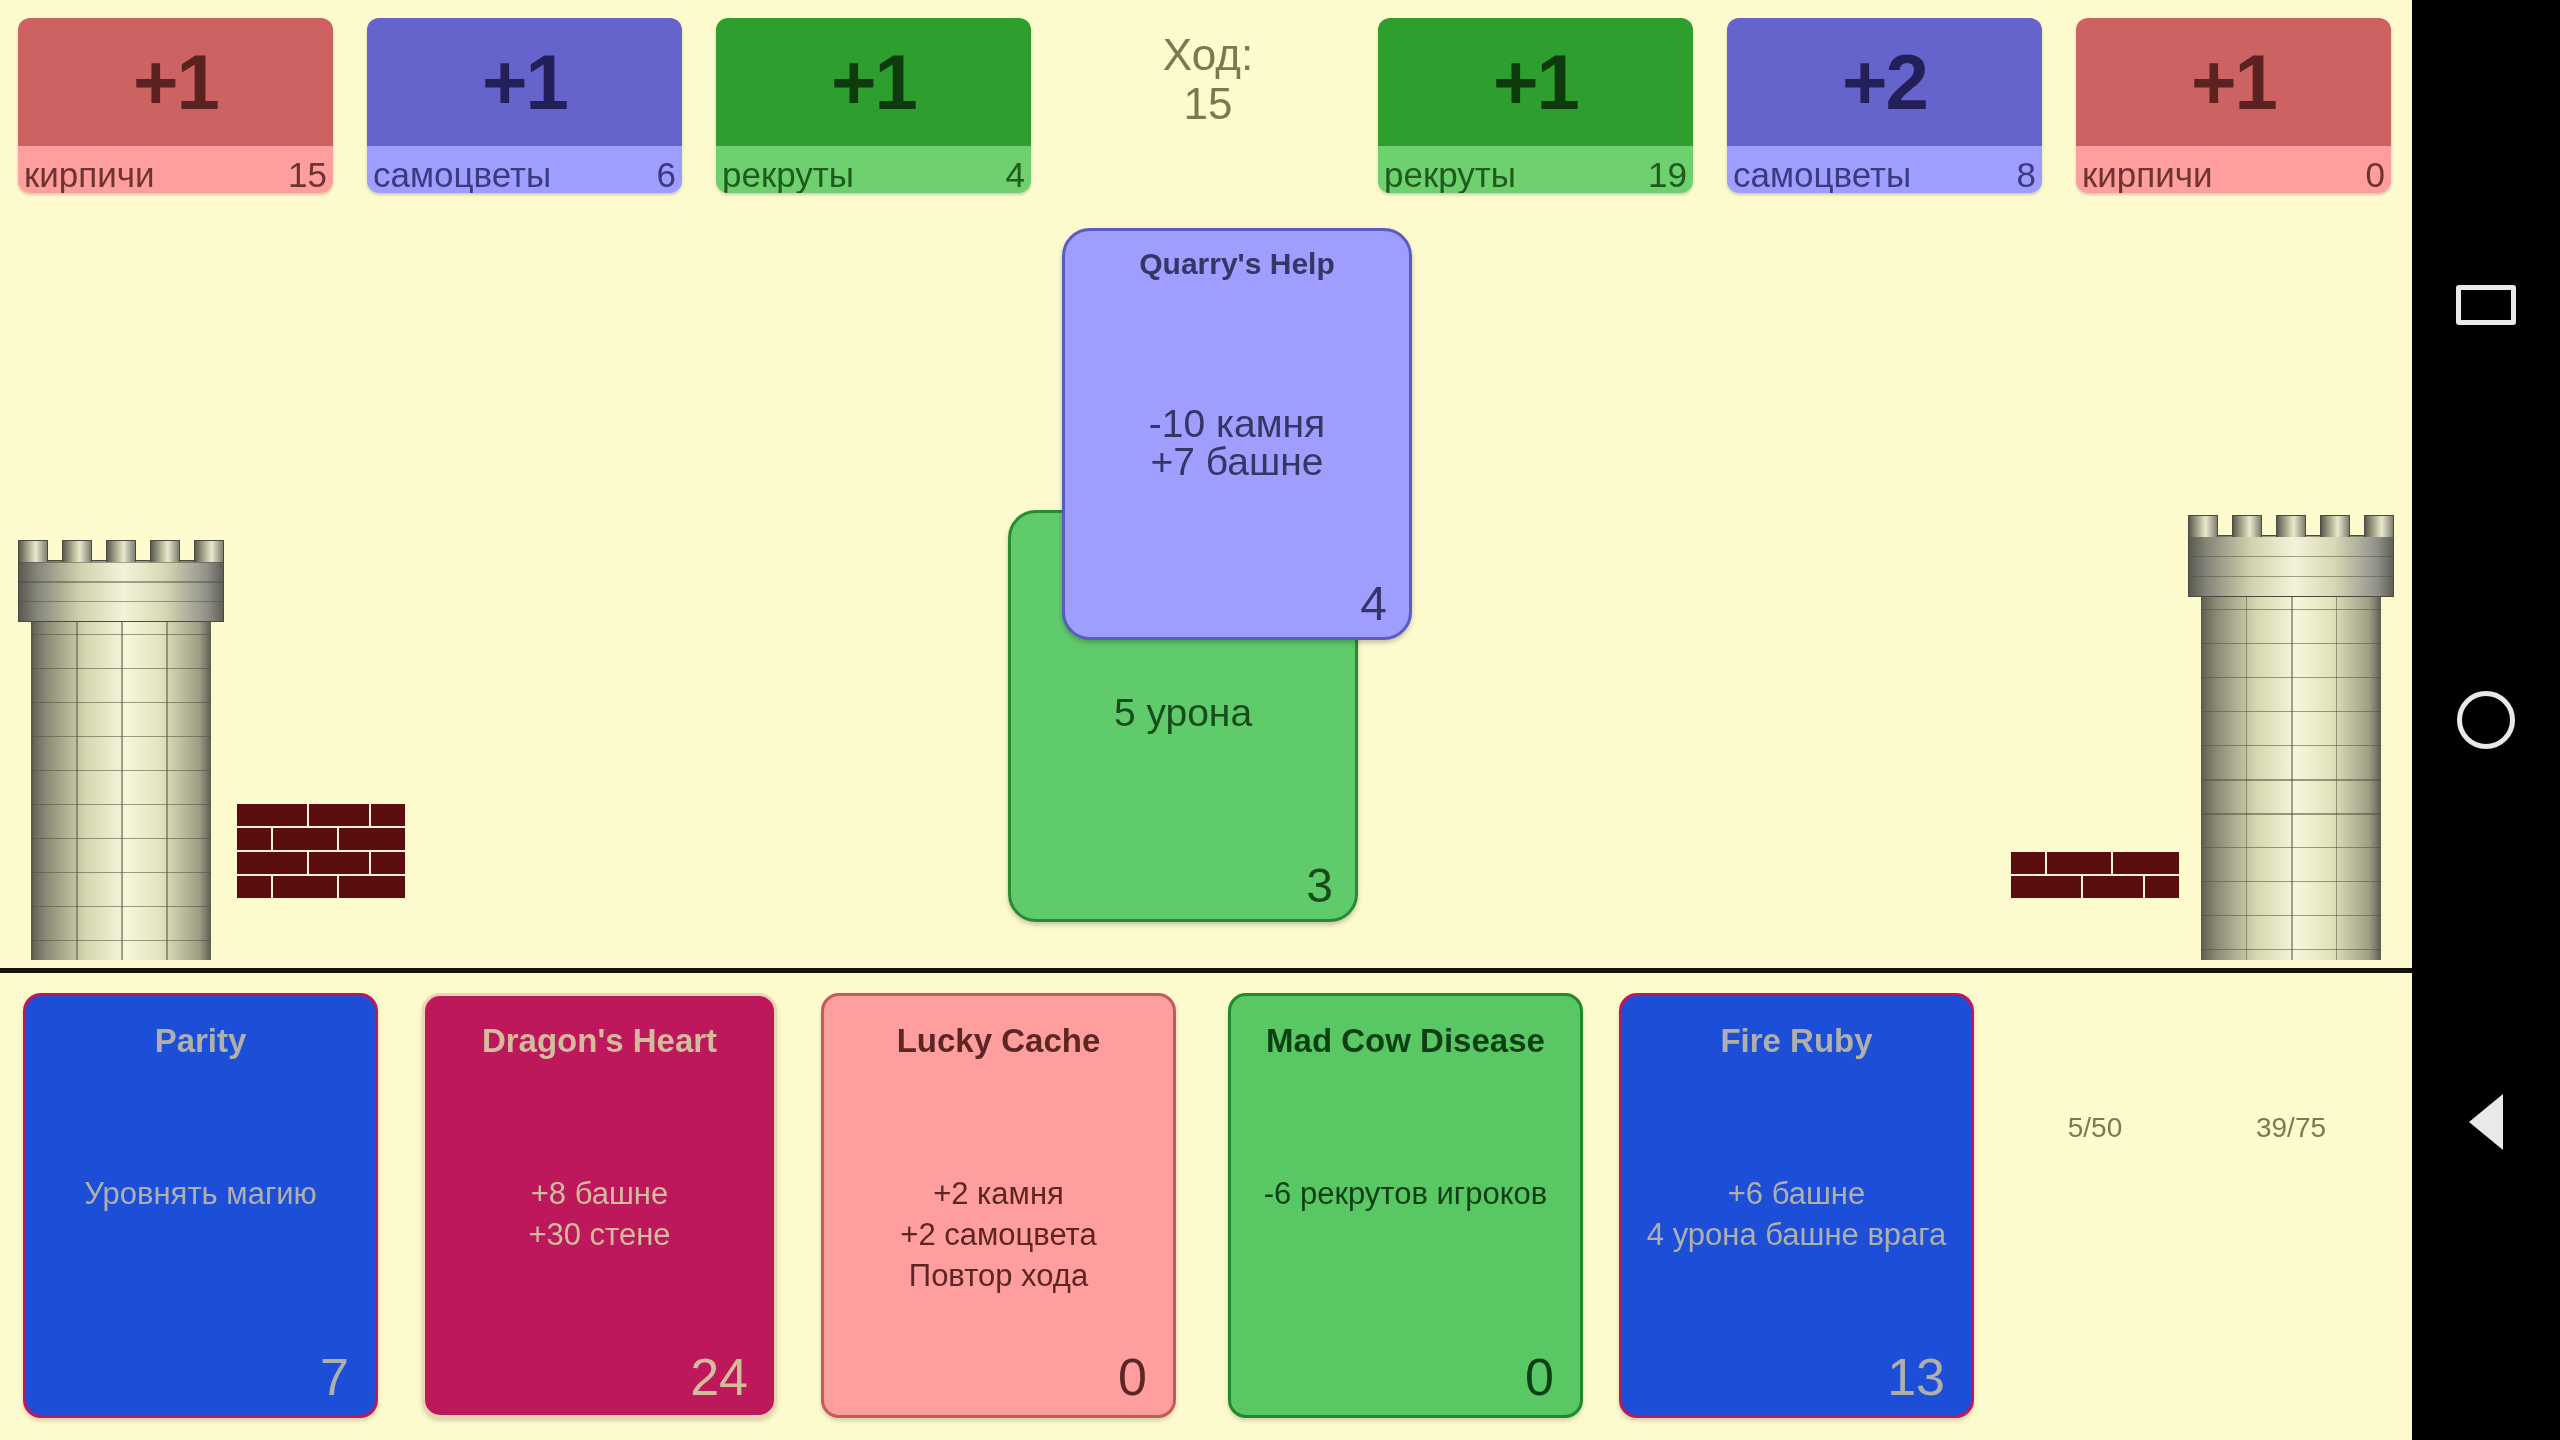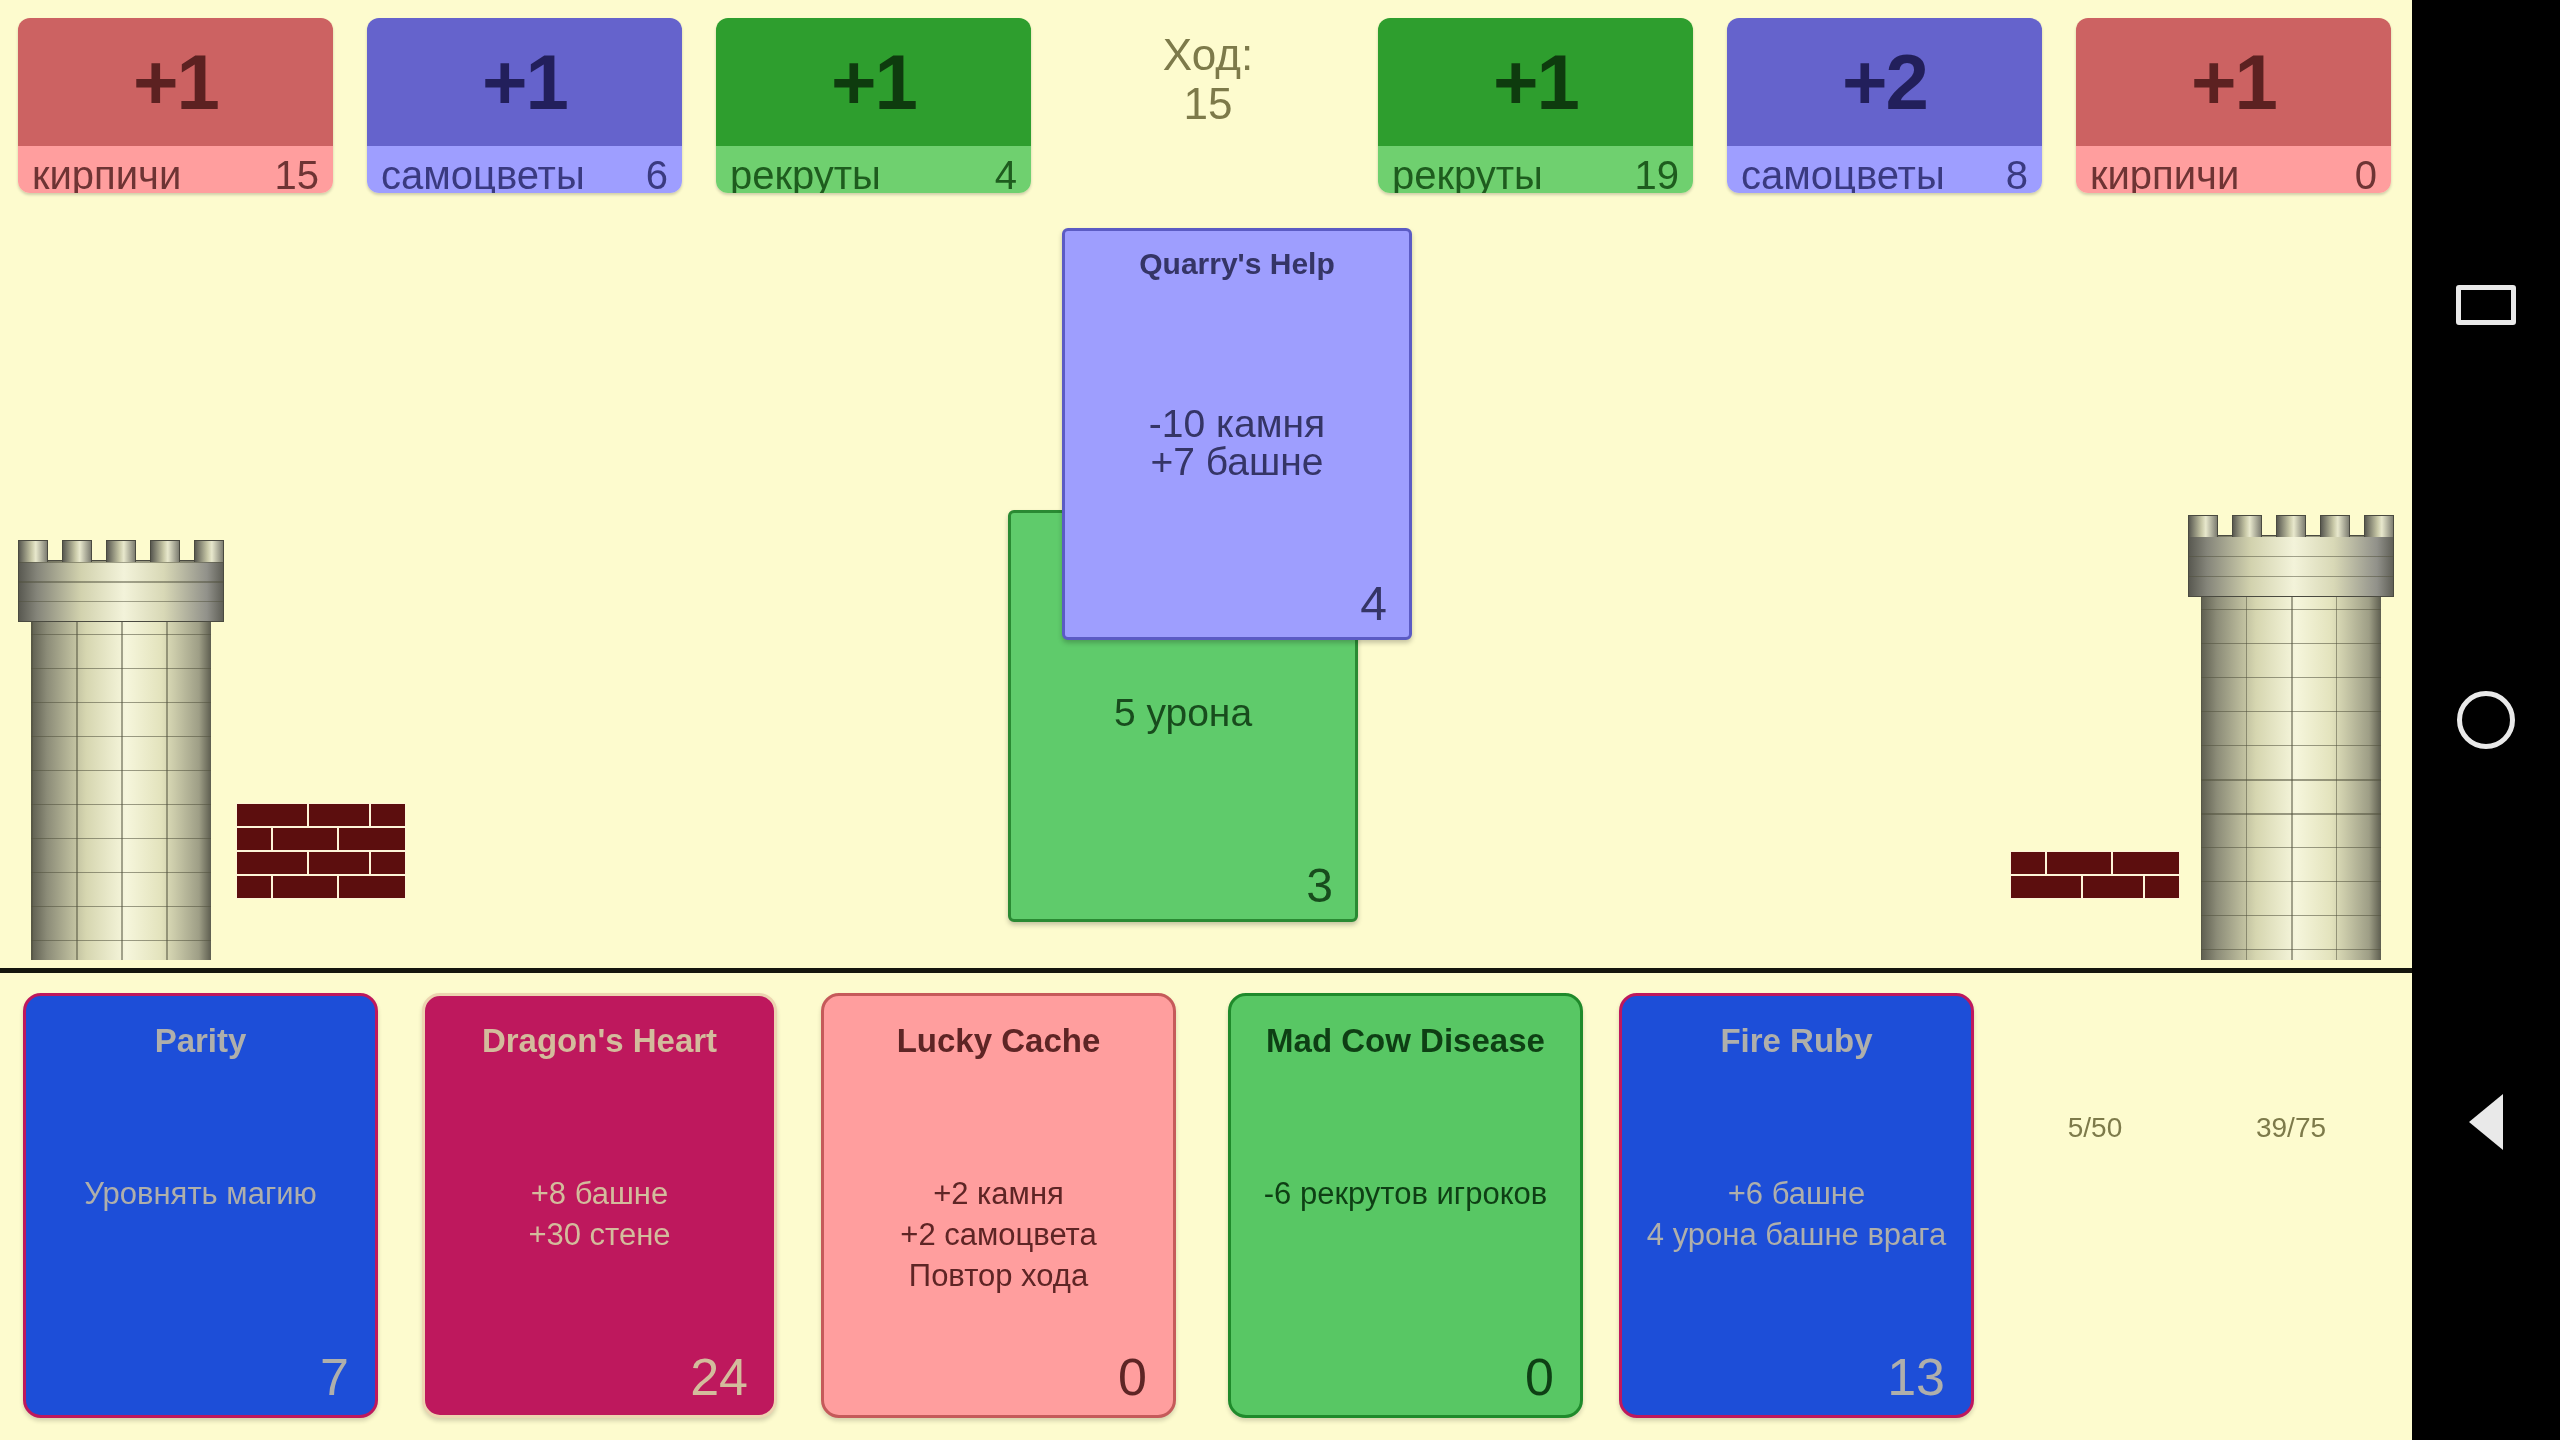--- a/index.html
+++ b/index.html
@@ -46,22 +46,22 @@
     justify-content: center;
     font-size: 78px;
     font-weight: 700;
     letter-spacing: -2px;
   }
   .res .foot {
     height: 58px;
     display: flex;
     align-items: center;
     justify-content: space-between;
-    padding: 0 14px;
-    font-size: 40px;
+    padding: 0 6px;
+    font-size: 35px;
     box-sizing: border-box;
   }
 
   
   .r-bricks  .gain { background:#CC6262; color:#5C2121; }
   .r-bricks  .foot { background:#FF9E9E; color:#6E3434; }
   .r-gems    .gain { background:#6563CC; color:#221F5B; }
   .r-gems    .foot { background:#9E9EFF; color:#3A3A80; }
   .r-recruit .gain { background:#2E9E2E; color:#0E3B0E; }
   .r-recruit .foot { background:#6FD06F; color:#1E5C1E; }
@@ -149,21 +149,21 @@
     position: absolute;
     text-align: center;
     color: #7D7A4A;
     font-size: 28px;
     white-space: nowrap;
   }
 
   
   .board-card {
     position: absolute;
-    border-radius: 6px;
+    border-radius: 28px;
     box-sizing: border-box;
     box-shadow: 0 3px 5px rgba(0,0,0,0.22);
   }
   .board-card .bc-title {
     position: absolute;
     left: 0; right: 0; top: 16px;
     text-align: center;
     font-size: 30px;
     font-weight: 700;
   }

